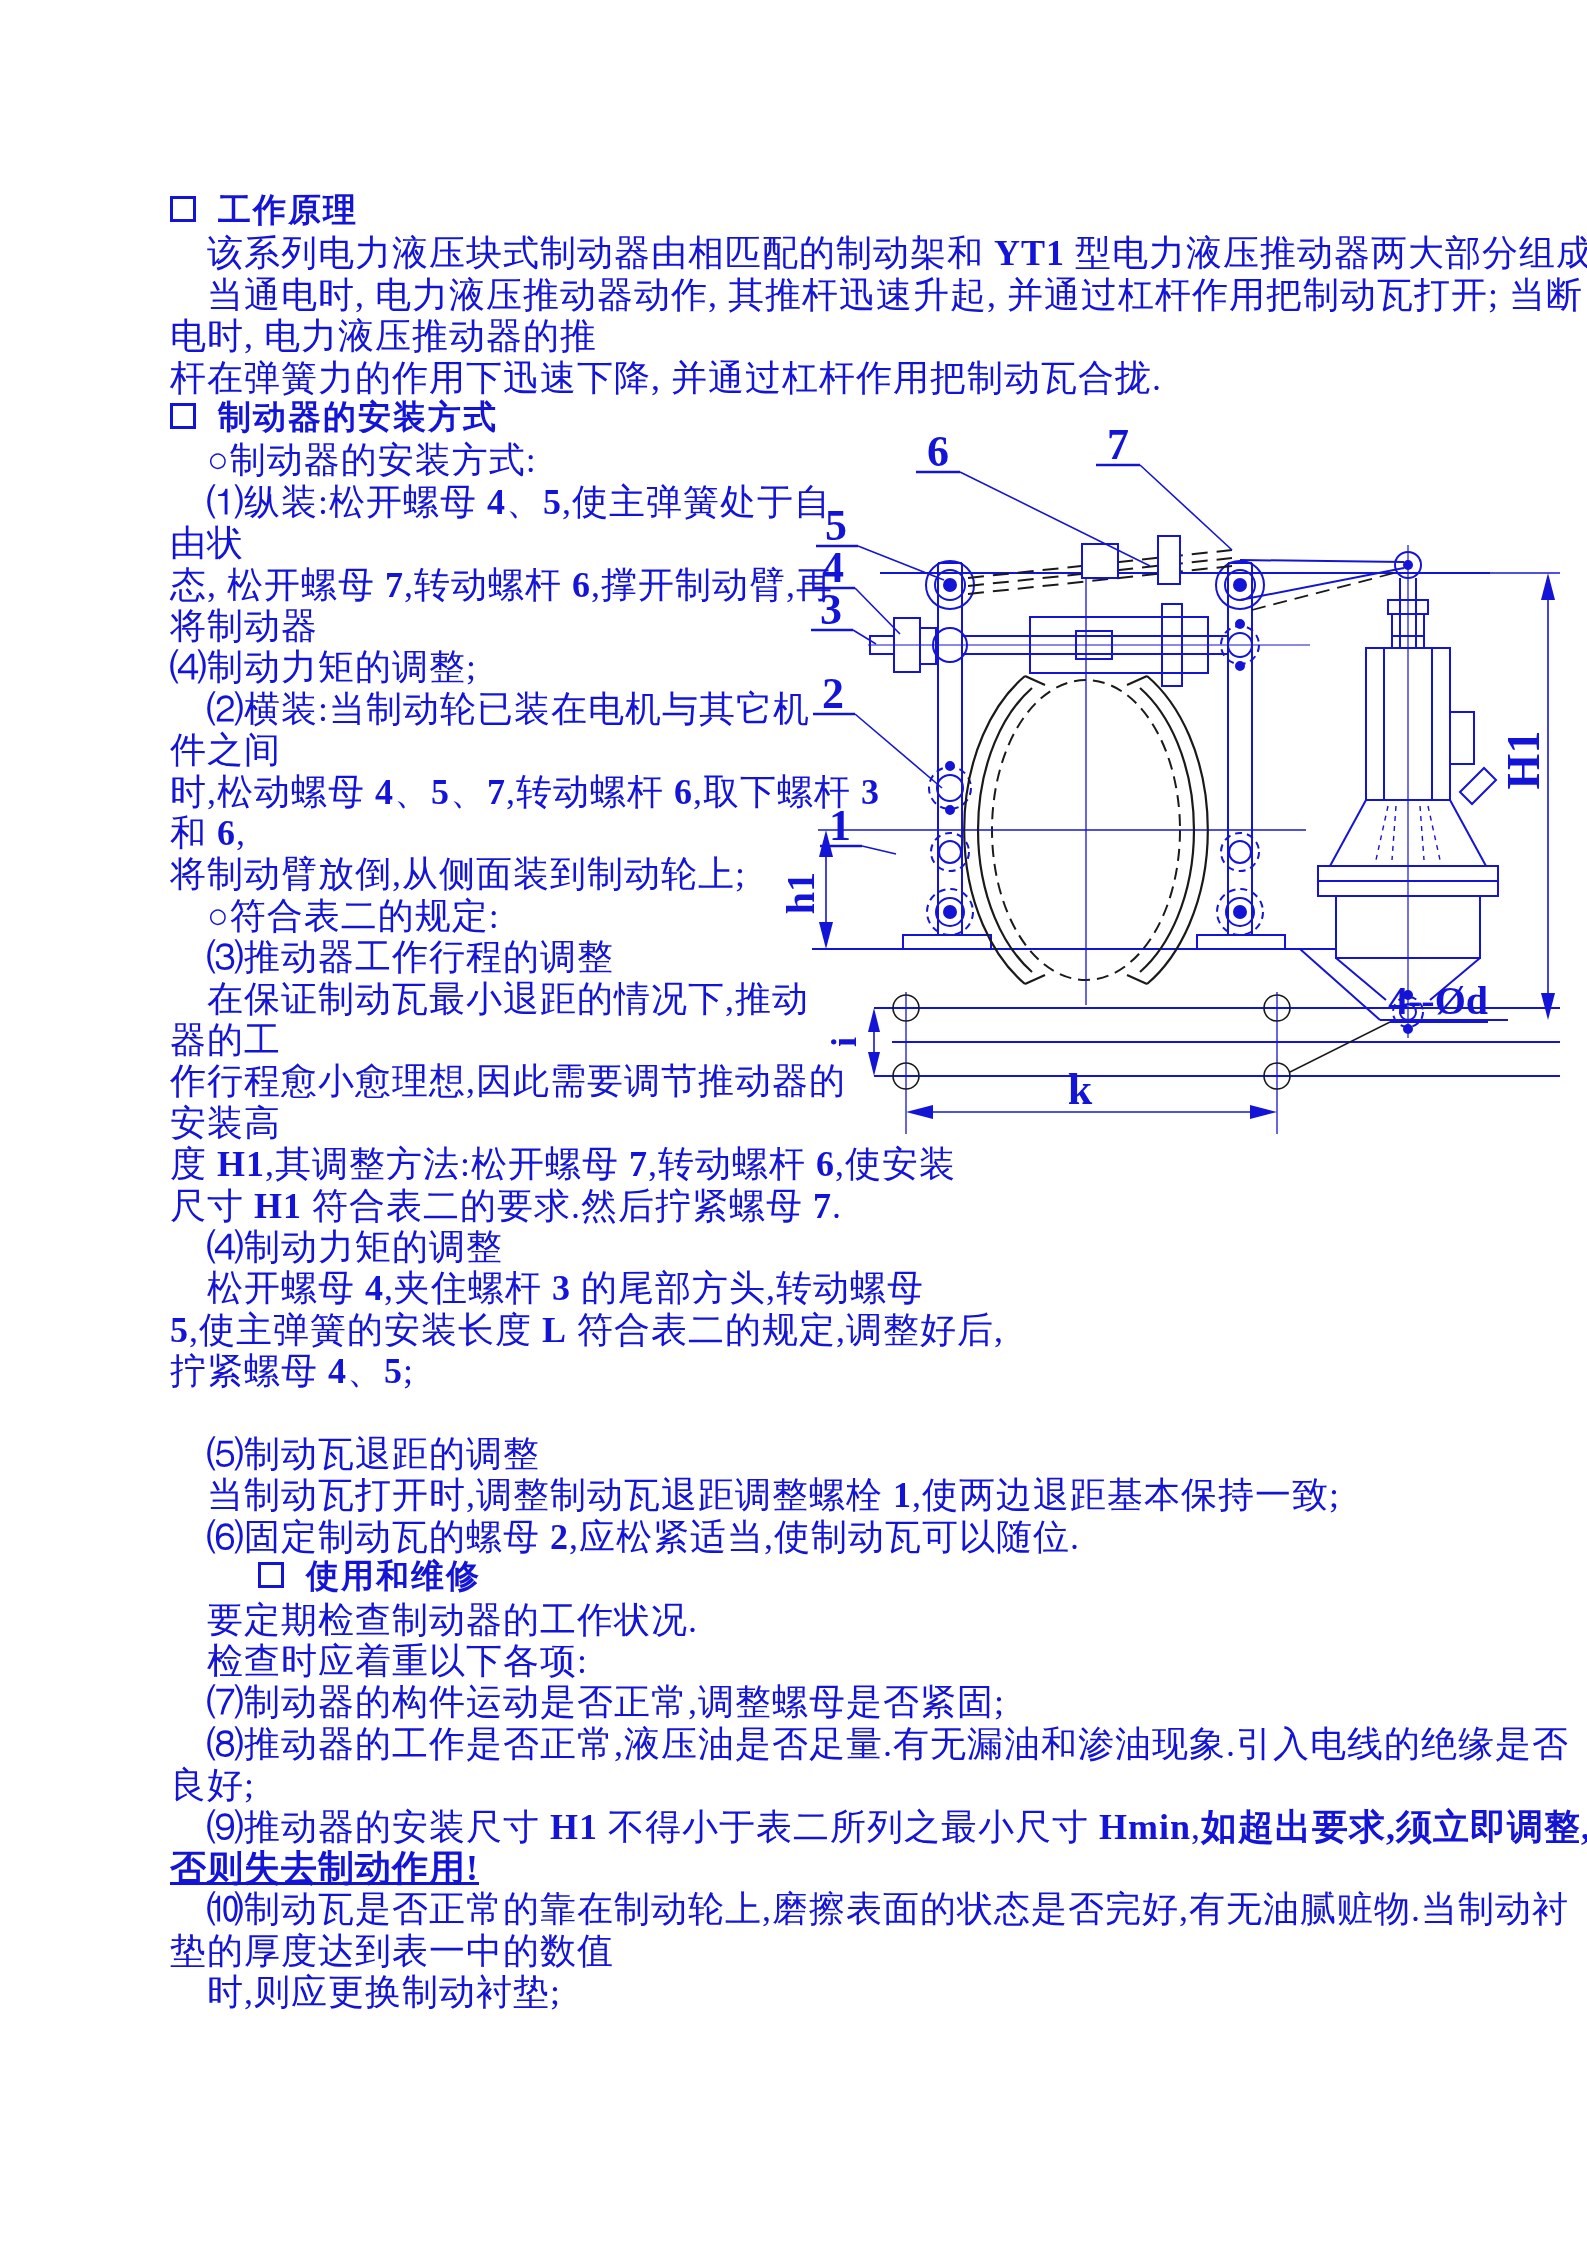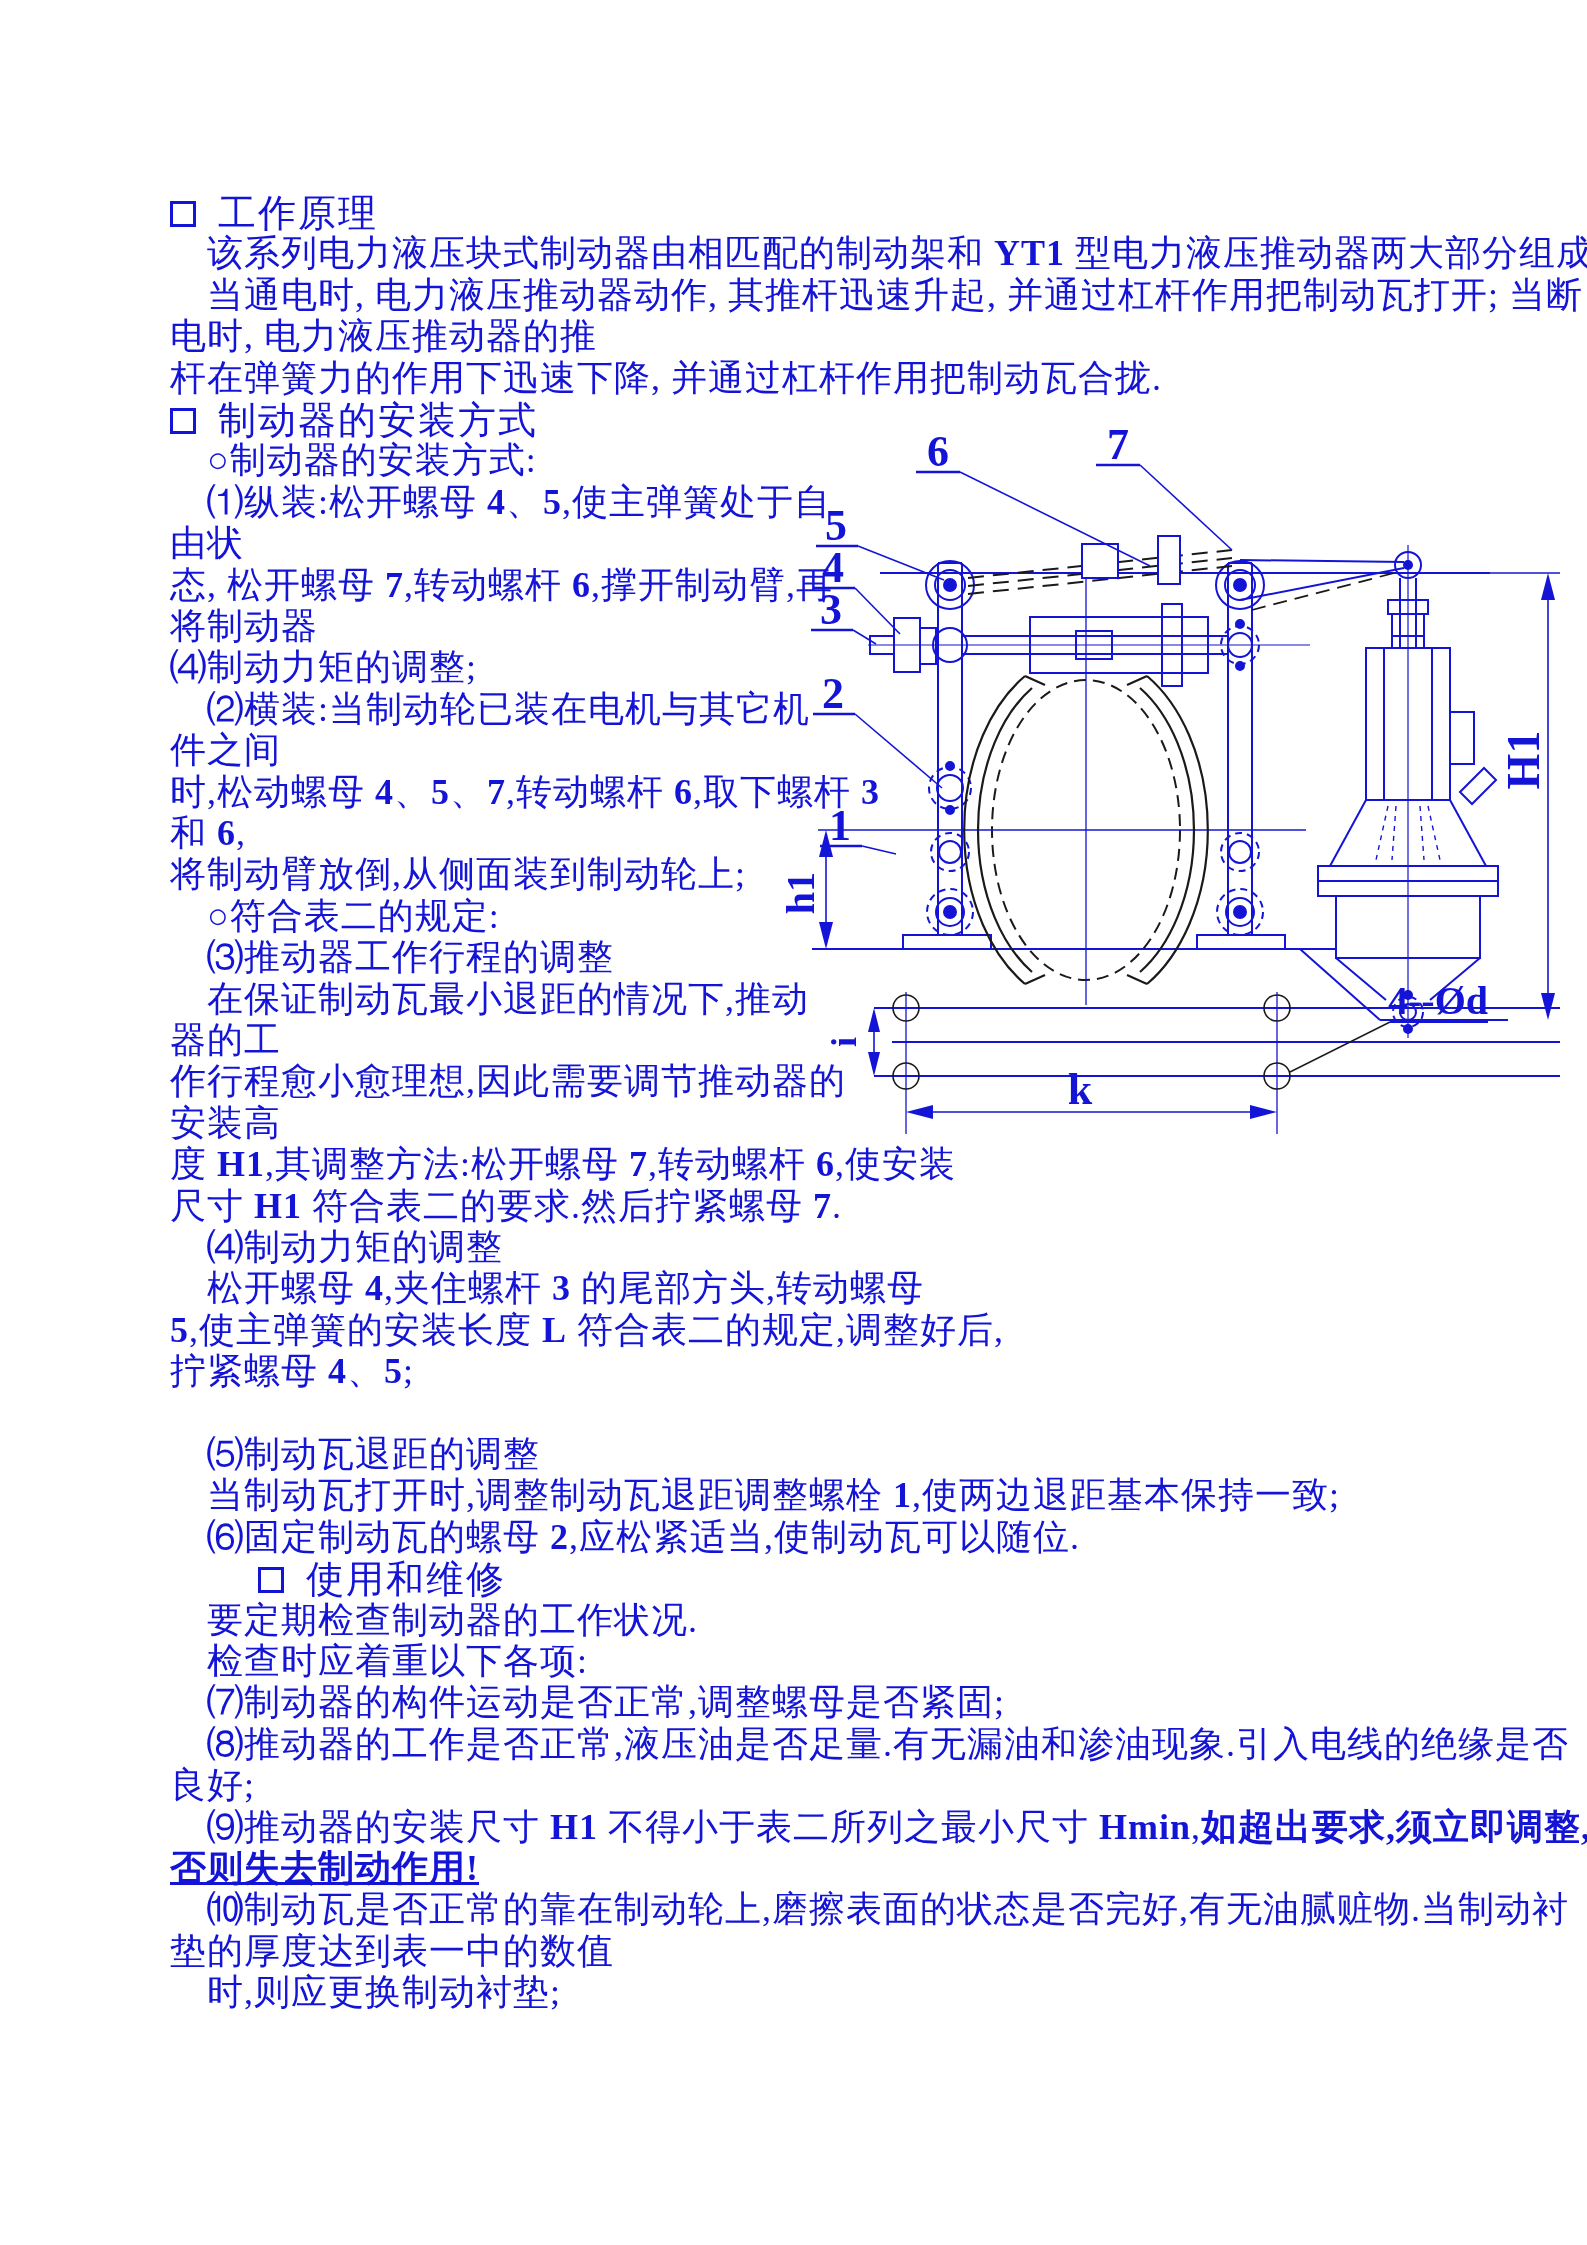--- a/index.html
+++ b/index.html
@@ -4,21 +4,21 @@
 <style>
   html,body{margin:0;padding:0;}
   body{
     width:1587px;height:2245px;position:relative;background:#ffffff;overflow:hidden;
     font-family:"Liberation Serif","DejaVu Serif",serif;
   }
   #doc .line{
     position:absolute;white-space:pre;font-size:36px;color:#1414d6;letter-spacing:1px;
   }
   #doc .line b{font-weight:bold;}
-  #doc .line.heading{font-weight:normal;font-size:38px;letter-spacing:2px;}
+  #doc .line.heading{font-weight:bold;font-size:33px;letter-spacing:2px;}
   #doc .line.boldline{font-weight:bold;}
   .sq{
     display:inline-block;width:20px;height:20px;border:3px solid #1414d6;
     margin-right:22px;vertical-align:-1px;background:transparent;
   }
   #diagram{position:absolute;left:0;top:0;pointer-events:none;}
   #diagram text{font-family:"Liberation Serif","DejaVu Serif",serif;font-weight:bold;fill:#1414d6;}
 </style>
 </head>
 <body>

